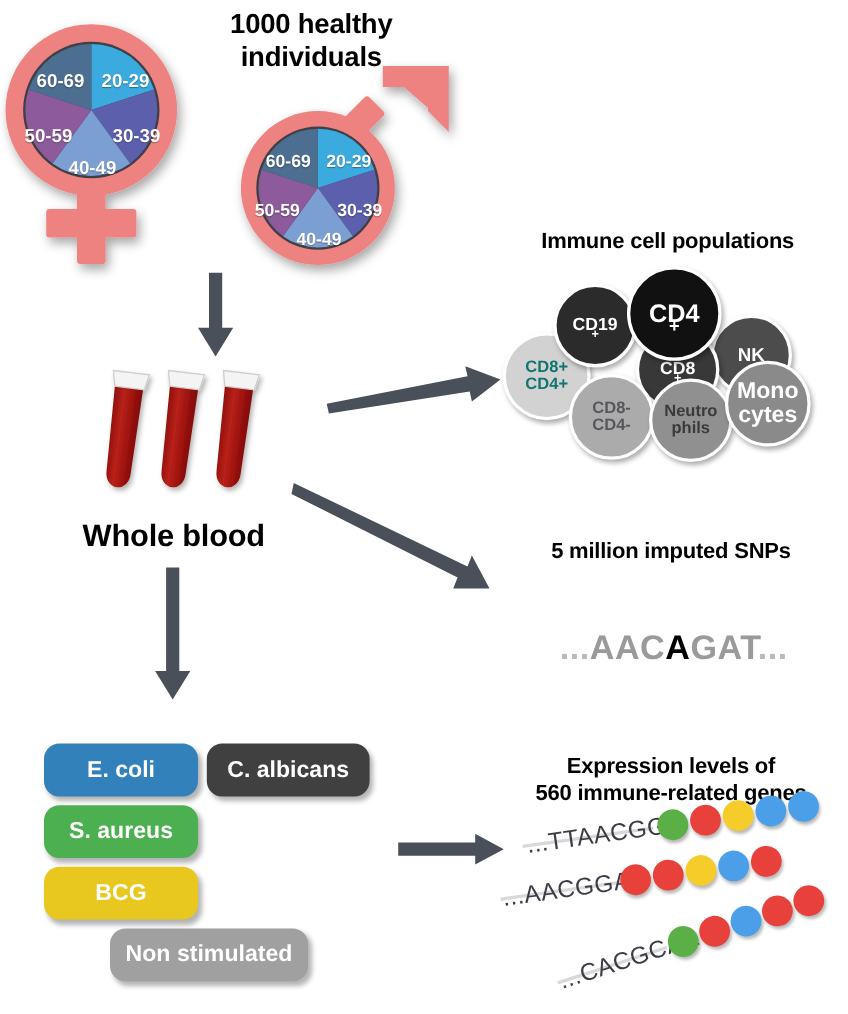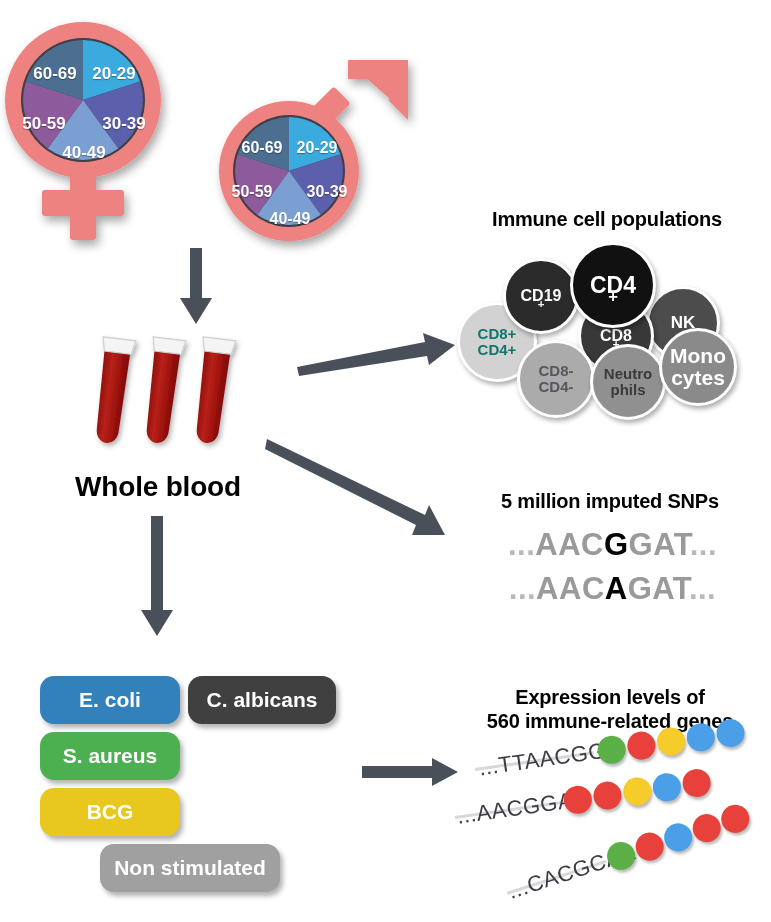--- a/index.html
+++ b/index.html
@@ -124,20 +124,24 @@
     top:50%;
     transform:translateY(-50%);
     box-shadow:1px 3px 3px rgba(0,0,0,.28);
   }
 </style>
 </head>
 <body>
 
 <div id="canvas">
 
+  <div class="abs heading" style="left:178px;top:8px;width:210px;font-size:25px;">
+    <div>1000 healthy</div>
+    <div>individuals</div>
+  </div>
 
   <div class="sym" style="left:8px;top:12px;width:190px;height:230px;">
     <svg width="190" height="230" viewBox="0 0 190 230">
       <defs>
         <filter id="sh1" x="-30%" y="-30%" width="180%" height="180%">
           <feDropShadow dx="3" dy="5" stdDeviation="5" flood-color="#000" flood-opacity=".35"></feDropShadow>
         </filter>
       </defs>
       <g filter="url(#sh1)">
         <rect x="62" y="150" width="26" height="78" rx="3" fill="#EE8281"></rect>
@@ -298,23 +302,20 @@
       <span>
         <span>Mono</span>
         <span>cytes</span>
       </span>
     </div>
   </div>
 
   <div class="abs heading" style="left:460px;top:490px;width:300px;font-size:20px;">5 million imputed SNPs</div>
 
   <div id="snp">
-    <div class="seqRow" style="top:0px;">
-      <span class="gdim">...</span><span class="gmid">AAC</span><span class="gsnp">G</span><span class="gmid">GAT</span><span class="gdim">...</span>
-    </div>
     <div class="seqRow" style="top:44px;">
       <span class="gdim">...</span><span class="gmid">AAC</span><span class="gsnp">A</span><span class="gmid">GAT</span><span class="gdim">...</span>
     </div>
   </div>
 
   <div id="stim">
     <div class="pill" style="left:0px;top:0px;width:140px;height:48px;background:#3281BB;">E. coli</div>
     <div class="pill" style="left:148px;top:0px;width:148px;height:48px;background:#404040;">C. albicans</div>
 
     <div class="pill" style="left:0px;top:56px;width:140px;height:48px;background:#4CAF50;">S. aureus</div>

